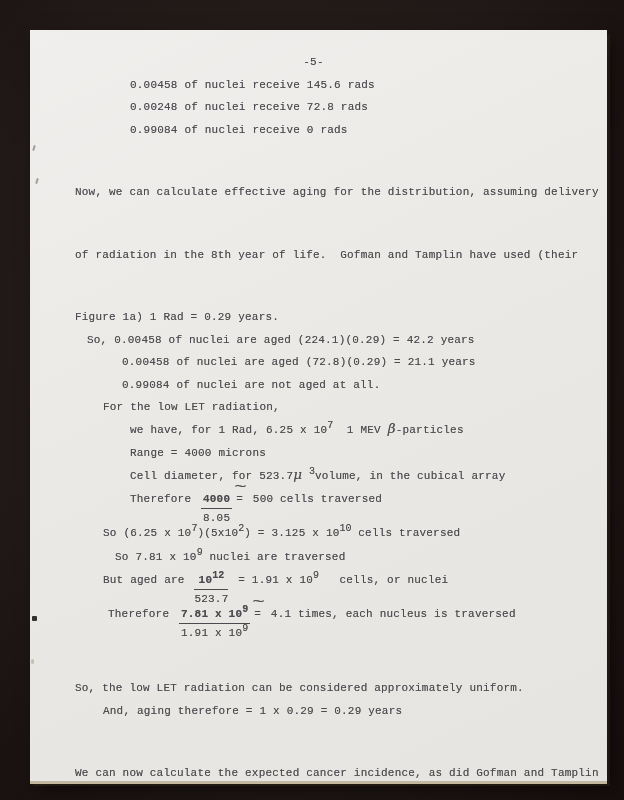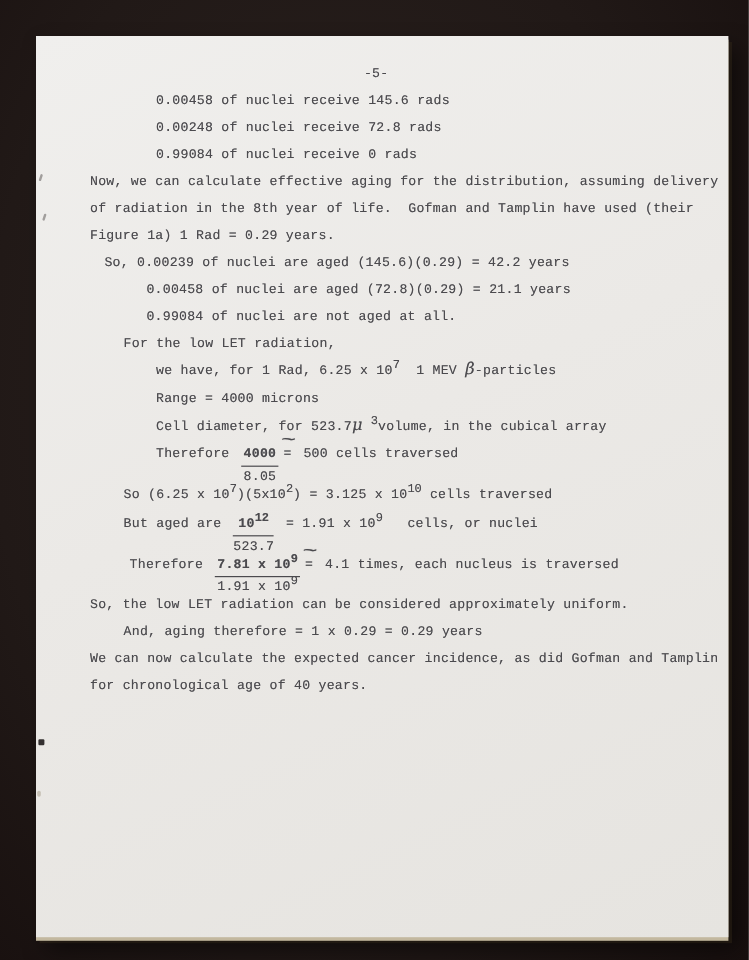--- a/index.html
+++ b/index.html
@@ -19,21 +19,21 @@
     color:var(--ink);
     font-size:11px;
   }
   .lines{position:absolute;left:0;top:21px;width:100%;}
   .line{
     white-space:pre;line-height:22.5px;min-height:22.5px;
     letter-spacing:.2px;
     text-shadow:0 0 .5px rgba(75,74,78,.55);
   }
   .c{text-align:center;padding-right:10px;}
-  .i0{padding-left:45px;}
+  .i0{padding-left:45px;margin-top:40px;}
   .i1{padding-left:73px;}
   .i1a{padding-left:57px;}
   .i1b{padding-left:85px;}
   .i1c{padding-left:78px;}
   .i2{padding-left:100px;}
   .i2b{padding-left:92px;}
   .sup{position:relative;top:-5px;font-size:10px;letter-spacing:0;}
   .hand{font-family:"DejaVu Serif",serif;font-style:italic;font-size:13.5px;line-height:0;}
   .frac{
     display:inline-block;vertical-align:top;text-align:center;
@@ -56,29 +56,30 @@
 
 <div class="paper">
   <div class="lines">
       <div class="line c"><span>-5-</span></div>
       <div class="line i2"><span>0.00458 of nuclei receive 145.6 rads</span></div>
       <div class="line i2"><span>0.00248 of nuclei receive 72.8 rads</span></div>
       <div class="line i2"><span>0.99084 of nuclei receive 0 rads</span></div>
       <div class="line i0"><span>Now, we can calculate effective aging for the distribution, assuming delivery</span></div>
       <div class="line i0"><span>of radiation in the 8th year of life.  Gofman and Tamplin have used (their</span></div>
       <div class="line i0"><span>Figure 1a) 1 Rad = 0.29 years.</span></div>
-      <div class="line i1a"><span>So, 0.00239 of nuclei are aged (145.6)(0.29) = 42.2 years</span></div>
+      <div class="line i1a"><span>So, 0.00458 of nuclei are aged (224.1)(0.29) = 42.2 years</span></div>
       <div class="line i2b"><span>0.00458 of nuclei are aged (72.8)(0.29) = 21.1 years</span></div>
       <div class="line i2b"><span>0.99084 of nuclei are not aged at all.</span></div>
       <div class="line i1"><span>For the low LET radiation,</span></div>
       <div class="line i2"><span>we have, for 1 Rad, 6.25 x 10</span><span class="sup">7</span><span>  1 MEV </span><span class="hand">β</span><span>-particles</span></div>
       <div class="line i2"><span>Range = 4000 microns</span></div>
       <div class="line i2"><span>Cell diameter, for 523.7</span><span class="hand">μ</span><span> </span><span class="sup">3</span><span>volume, in the cubical array</span></div>
       <div class="line i2"><span>Therefore </span><span class="frac"><span class="num"><span>4000</span></span><span class="den"><span>8.05</span></span></span><span class="approx">=</span><span> 500 cells traversed</span></div>
       <div class="line i1"><span>So (6.25 x 10</span><span class="sup">7</span><span>)(5x10</span><span class="sup">2</span><span>) = 3.125 x 10</span><span class="sup">10</span><span> cells traversed</span></div>
+      <div class="line i1b"><span>So 7.81 x 10</span><span class="sup">9</span><span> nuclei are traversed</span></div>
       <div class="line i1"><span>But aged are </span><span class="frac"><span class="num"><span>10</span><span class="sup">12</span></span><span class="den"><span>523.7</span></span></span><span> = 1.91 x 10</span><span class="sup">9</span><span>   cells, or nuclei</span></div>
       <div class="line i1c"><span>Therefore </span><span class="frac"><span class="num"><span>7.81 x 10</span><span class="sup">9</span></span><span class="den"><span>1.91 x 10</span><span class="sup">9</span></span></span><span class="approx">=</span><span> 4.1 times, each nucleus is traversed</span></div>
       <div class="line i0"><span>So, the low LET radiation can be considered approximately uniform.</span></div>
       <div class="line i1"><span>And, aging therefore = 1 x 0.29 = 0.29 years</span></div>
       <div class="line i0"><span>We can now calculate the expected cancer incidence, as did Gofman and Tamplin</span></div>
       <div class="line i0"><span>for chronological age of 40 years.</span></div>
     </div>
   <div id="marks">
       <span class="mark tick" style="left: 3px; top: 115px;"></span>
       <span class="mark tick" style="left: 6px; top: 148px;"></span>

